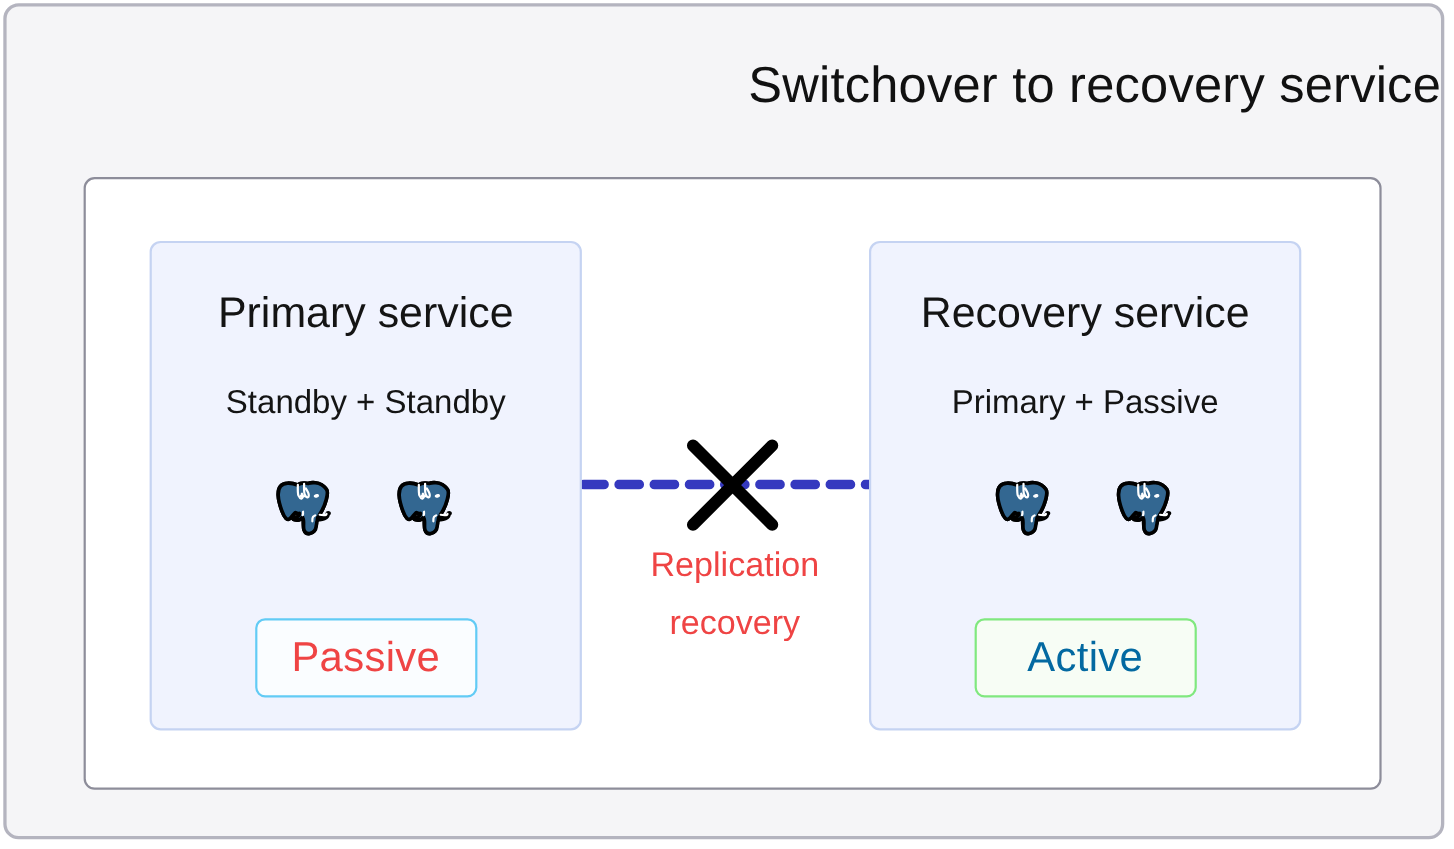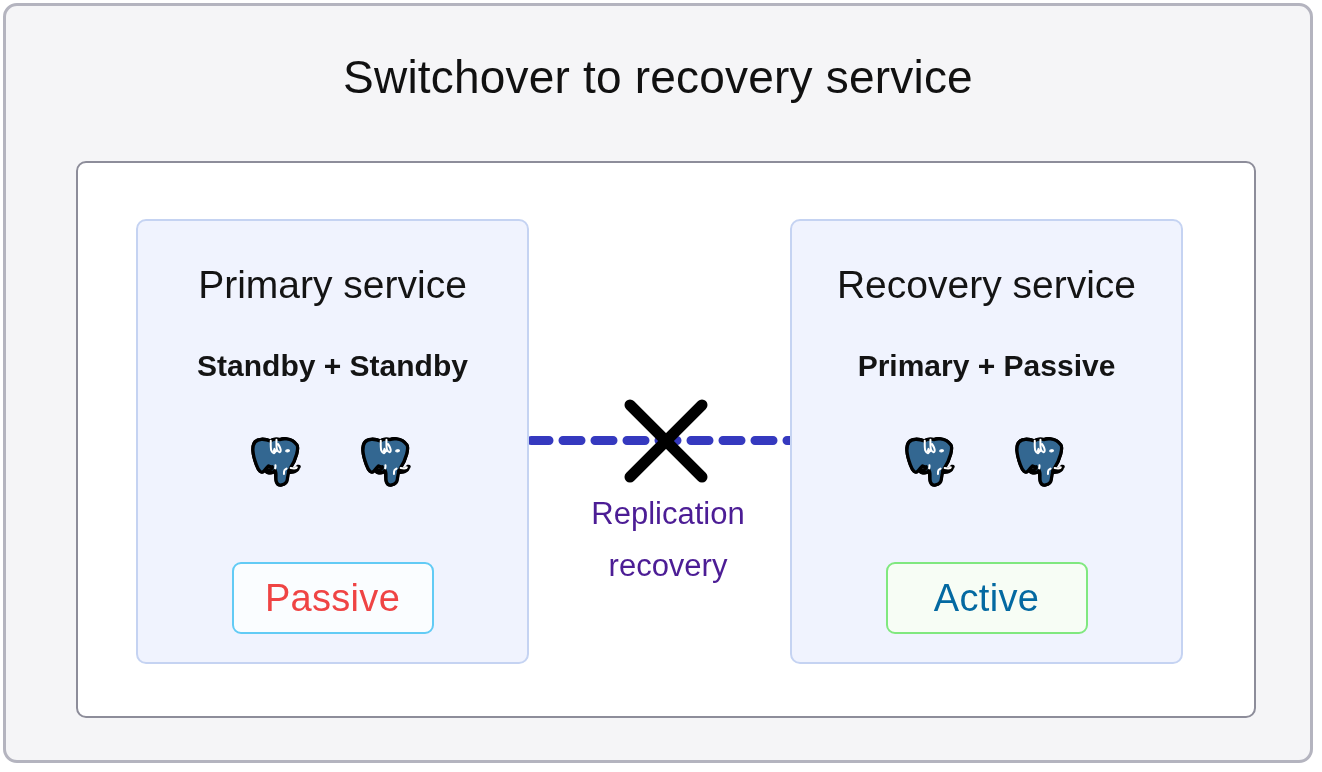--- a/index.html
+++ b/index.html
@@ -26,21 +26,21 @@
     border: 3px solid #b4b4bf;
     border-radius: 14px;
   }
 
   
   #figure-title {
     position: absolute;
     left: 0;
     top: 44px;
     width: 100%;
-    text-align: center;
+    text-align: right;
     font-size: 46px;
     font-weight: 400;
     color: #111111;
     letter-spacing: 0.2px;
     white-space: nowrap;
   }
 
   
   #diagram-card {
     position: absolute;
@@ -80,21 +80,21 @@
     color: #141414;
     white-space: nowrap;
   }
   .panel-subtitle {
     position: absolute;
     left: 0;
     top: 128px;
     width: 100%;
     text-align: center;
     font-size: 30px;
-    font-weight: 700;
+    font-weight: 400;
     color: #141414;
     white-space: nowrap;
   }
 
   
   .node-row {
     position: absolute;
     left: 0;
     top: 205px;
     width: 100%;
@@ -157,21 +157,21 @@
   }
   #replication-label {
     position: absolute;
     left: 451px;
     top: 325px;
     width: 278px;
     text-align: center;
     font-size: 31px;
     font-weight: 400;
     line-height: 52px;
-    color: #4c1d95;
+    color: #ef4444;
   }
   #replication-label span { display: block; }
 </style>
 </head>
 <body>
 
 <div id="figure-frame">
 
   <div id="figure-title">Switchover to recovery service</div>
 

